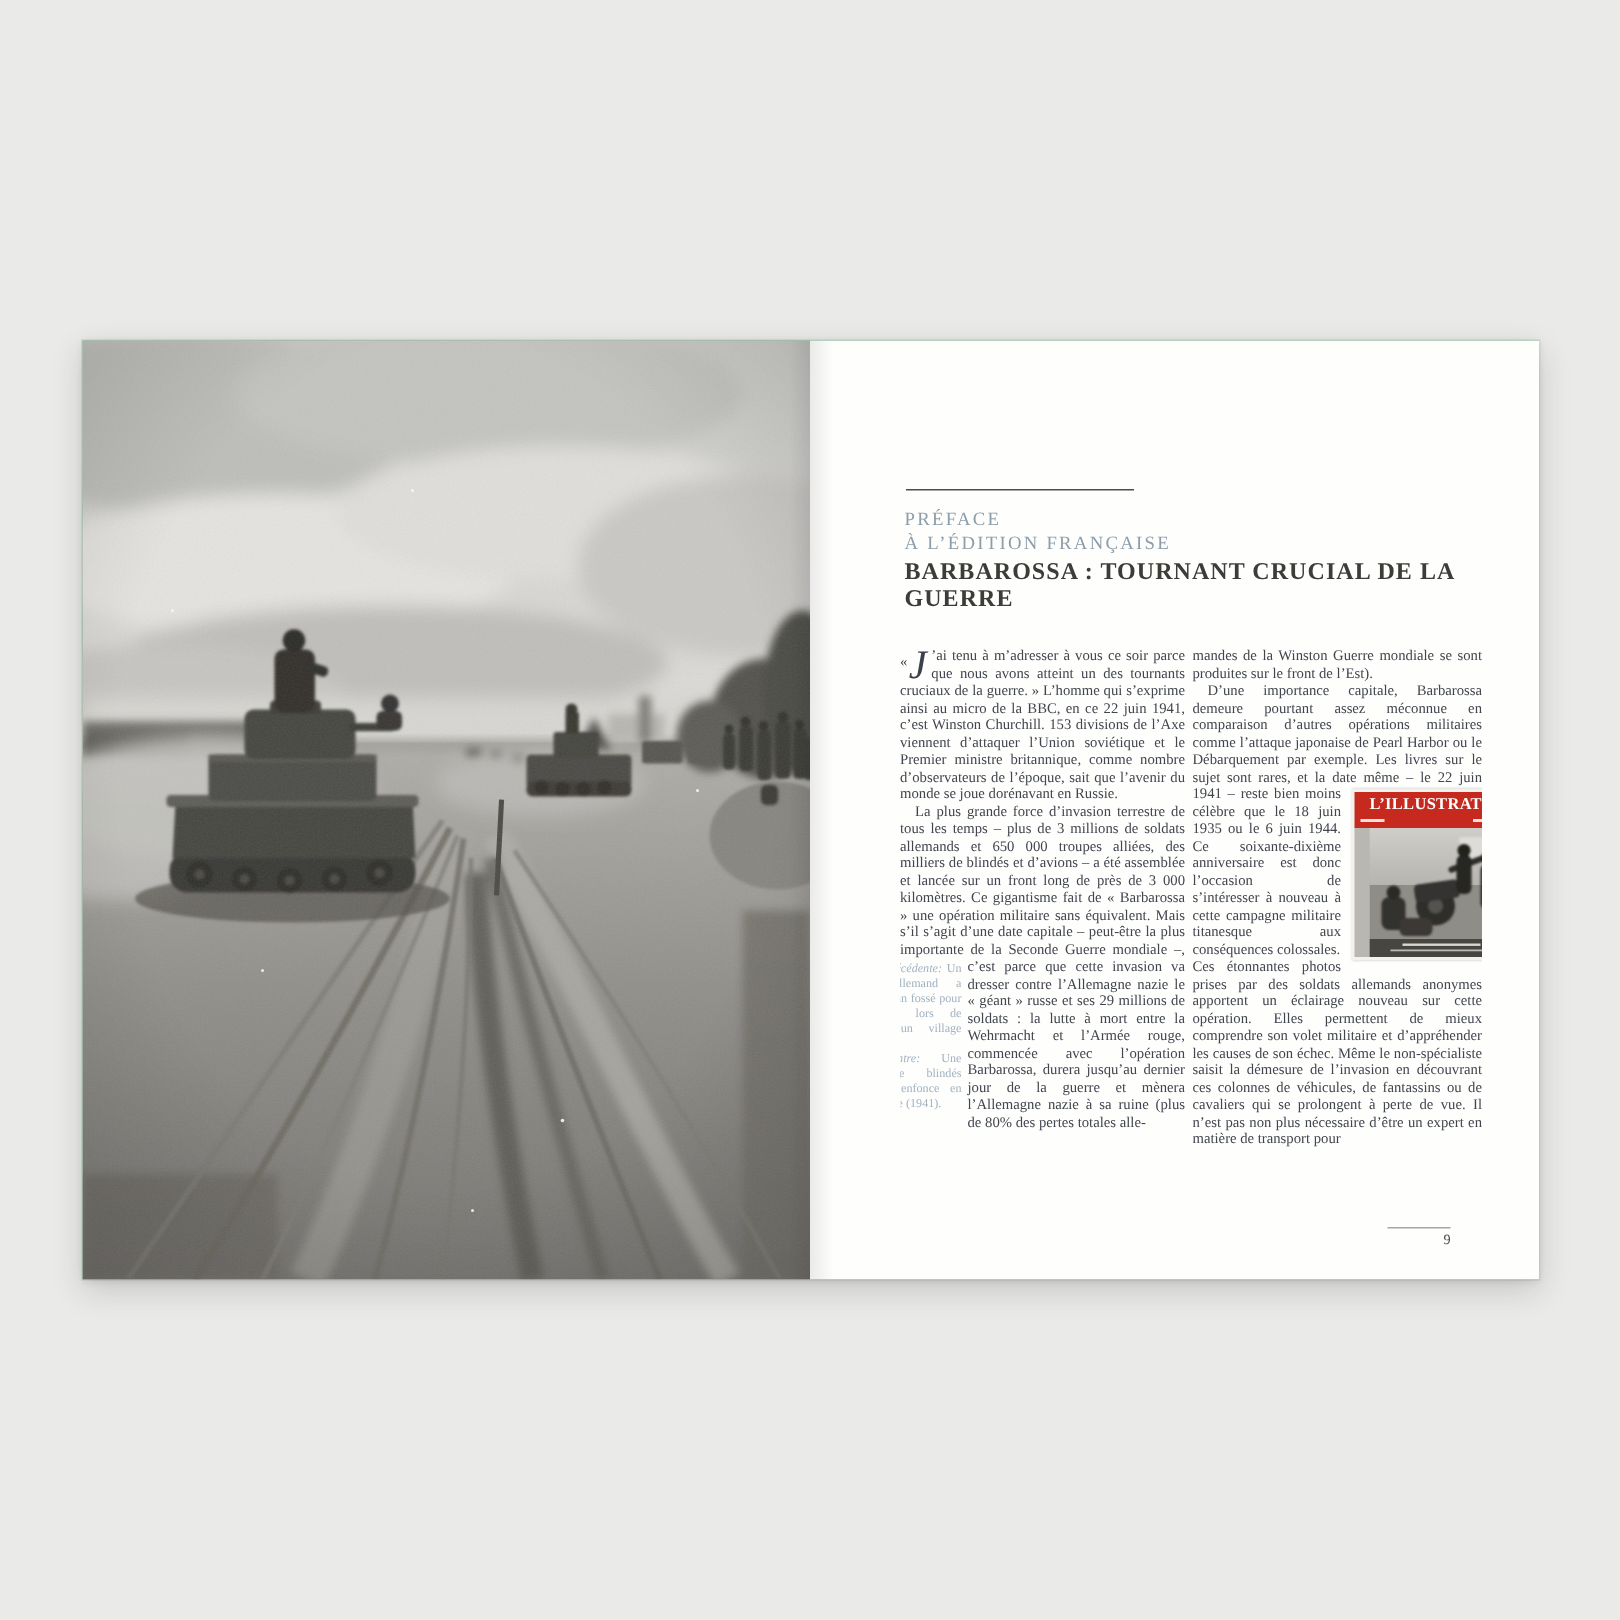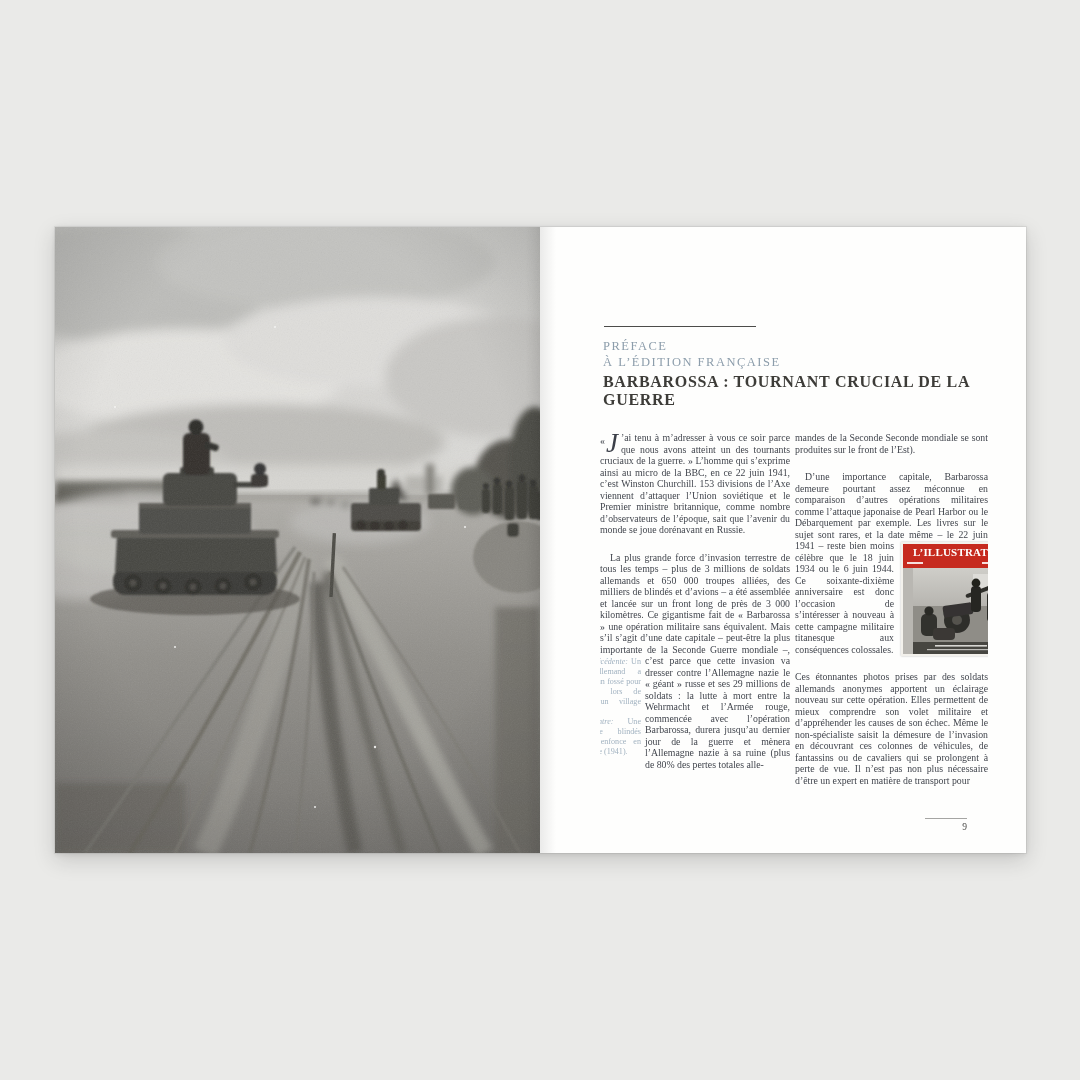--- a/index.html
+++ b/index.html
@@ -21,21 +21,21 @@
           letter-spacing:1.5px;color:#8c9dab;}
   .article-title{position:absolute;left:63px;top:146px;font-size:16px;font-weight:700;
           letter-spacing:.7px;color:#3d3c38;}
 
   .col{position:absolute;top:205px;height:382px;overflow:hidden;font-size:9.8px;line-height:11.5px;
        text-align:justify;color:#41454d;hyphens:auto;}
   .col-1{left:60px;width:190px;}
   .col-2{left:255px;width:193px;}
   .col p{margin:0;}
   .col p.indent{text-indent:10px;}
-  .col p + p{margin-top:16px;}
+  .col p + p{margin-top:0px;}
 
   .dropcap-wrap{float:left;height:21px;margin-right:3px;}
   .open-quote{font-size:9.8px;vertical-align:8px;margin-right:1px;color:#41454d;}
   .dropcap{font-size:27px;line-height:22px;font-style:italic;color:#3c4049;}
 
   .margin-caption{float:left;width:86px;margin:2px 4px 2px -45px;
       font-size:8.1px;line-height:10px;color:#a1b2c0;text-align:justify;}
   .cap-item{display:block;}
   .cap-label{font-style:italic;}
 
@@ -242,21 +242,21 @@
         <p><span class="dropcap-wrap"><span class="open-quote">«</span><span class="dropcap">J</span></span><span>’ai tenu à m’adresser à vous ce soir parce que nous avons atteint un des tournants cruciaux de la guerre. » L’homme qui s’exprime ainsi au micro de la BBC, en ce 22 juin 1941, c’est Winston Churchill. 153 divisions de l’Axe viennent d’attaquer l’Union soviétique et le Premier ministre britannique, comme nombre d’observateurs de l’époque, sait que l’avenir du monde se joue dorénavant en Russie.</span></p>
         <p class="indent"><span>La plus grande force d’invasion terrestre de tous les temps – plus de 3 millions de soldats allemands et 650 000 troupes alliées, des milliers de blindés et d’avions – a été assemblée et lancée sur un front long de près de 3 000 kilomètres. Ce gigantisme fait de « Barbarossa » une opération militaire sans équivalent. Mais s’il s’agit d’une date capitale – peut-être la plus importante de la Seconde Guerre mondiale –,</span>
           <span class="margin-caption">
             <span class="cap-item"><span class="cap-label">• page précédente:</span> <span>Un fantassin allemand a plongé dans un fossé pour se protéger lors de l’attaque d’un village (1941).</span></span>
             <span class="cap-item"><span class="cap-label">• ci-contre:</span> <span>Une colonne de blindés allemands s’enfonce en territoire russe (1941).</span></span>
           </span>
           <span>c’est parce que cette invasion va dresser contre l’Allemagne nazie le « géant » russe et ses 29 millions de soldats : la lutte à mort entre la Wehrmacht et l’Armée rouge, commencée avec l’opération Barbarossa, durera jusqu’au dernier jour de la guerre et mènera l’Allemagne nazie à sa ruine (plus de 80% des pertes totales alle-</span></p>
       </div>
 
       <div class="col col-2">
-        <p>mandes de la Seconde Seconde mondiale se sont produites sur le front de l’Est).</p>
+        <p>mandes de la Winston Guerre mondiale se sont produites sur le front de l’Est).</p>
         <p class="indent"><span>D’une importance capitale, Barbarossa demeure pourtant assez méconnue en comparaison d’autres opérations militaires comme l’attaque japonaise de Pearl Harbor ou le Débarquement par exemple. Les livres sur le sujet sont rares, et la date même – le 22 juin</span>
           <span class="mag-cover">
             <span class="mag-banner" style="display:block;">
               <span class="mag-masthead">L’ILLUSTRATION</span>
               <span class="mag-subline-left"></span>
               <span class="mag-subline-right"></span>
             </span>
             <span class="mag-photo" style="display:block;">
               <svg width="96" height="86" viewBox="0 0 96 86">
                 <defs>
@@ -283,21 +283,21 @@
                   <rect x="8" y="46" width="16" height="22" rx="5" fill="#33322e"></rect>
                   <circle cx="16" cy="43" r="4.6" fill="#2a2926"></circle>
                   <rect x="20" y="60" width="22" height="12" rx="4" fill="#3a3935"></rect>
                 </g>
                 <rect x="0" y="74" width="96" height="12" fill="#474641"></rect>
                 <rect x="22" y="77" width="52" height="1.6" fill="#d8d7d3"></rect>
                 <rect x="14" y="81" width="68" height="1.2" fill="#bcbbb7"></rect>
               </svg>
             </span>
           </span>
-          <span>1941 – reste bien moins célèbre que le 18 juin 1934 ou le 6 juin 1944. Ce soixante-dixième anniversaire est donc l’occasion de s’intéresser à nouveau à cette campagne militaire titanesque aux conséquences colossales.</span></p>
+          <span>1941 – reste bien moins célèbre que le 18 juin 1935 ou le 6 juin 1944. Ce soixante-dixième anniversaire est donc l’occasion de s’intéresser à nouveau à cette campagne militaire titanesque aux conséquences colossales.</span></p>
         <p>Ces étonnantes photos prises par des soldats allemands anonymes apportent un éclairage nouveau sur cette opération. Elles permettent de mieux comprendre son volet militaire et d’appréhender les causes de son échec. Même le non-spécialiste saisit la démesure de l’invasion en découvrant ces colonnes de véhicules, de fantassins ou de cavaliers qui se prolongent à perte de vue. Il n’est pas non plus nécessaire d’être un expert en matière de transport pour</p>
       </div>
 
       <div class="footer-rule"></div>
       <div class="page-number">9</div>
     </div>
   </div>
 </div>
 
 </body></html>

